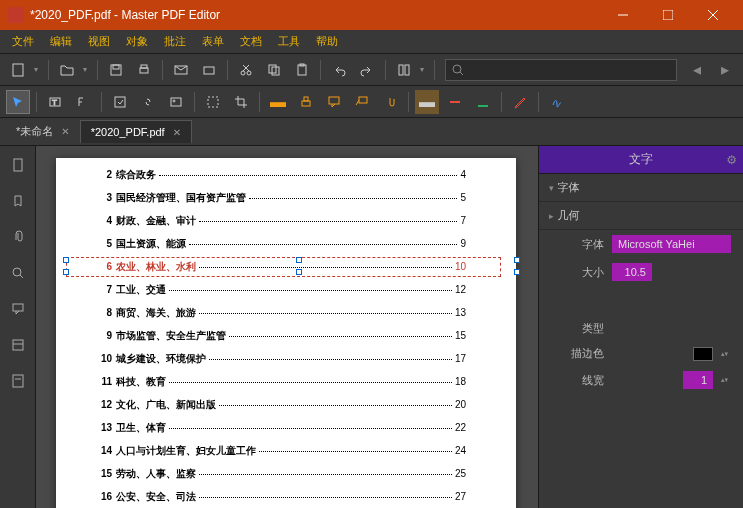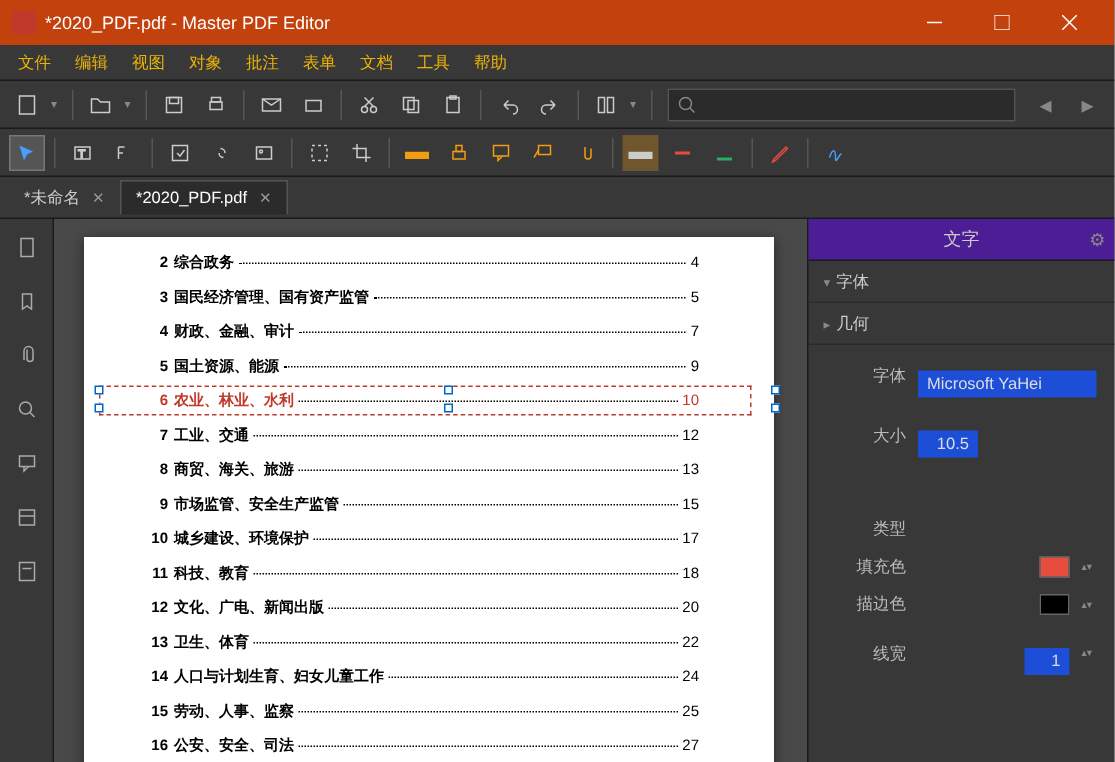--- a/index.html
+++ b/index.html
@@ -35,21 +35,21 @@
 .toc-line.sel { color: #c0392b; position: relative; }
 .toc-line.sel::before { content: ''; position: absolute; left: -30px; right: -35px; top: -3px; bottom: -3px; border: 1px dashed #c0392b; pointer-events: none; }
 .handle { position: absolute; width: 6px; height: 6px; background: white; border: 1px solid #0066cc; }
 .rpanel { width: 205px; background: #383838; border-left: 1px solid #1a1a1a; display: flex; flex-direction: column; color: #ccc; font-size: 11px; }
 .rpanel .hdr { height: 28px; background: #4c1d95; display: flex; align-items: center; justify-content: center; font-size: 12px; border-bottom: 1px solid #1a1a1a; position: relative; }
 .rpanel .hdr .opt { position: absolute; right: 6px; color: #888; }
 .rpanel .sect { padding: 6px 10px; border-bottom: 1px solid #2a2a2a; }
 .rpanel .sect .tri { color: #888; margin-right: 4px; font-size: 9px; }
 .rpanel .row { display: flex; align-items: center; padding: 5px 12px 5px 20px; gap: 8px; }
 .rpanel .row .lbl { width: 45px; text-align: right; color: #bbb; }
-.rpanel .row .val { flex: 1; background: #1d4ed8; padding: 3px 6px; color: #ddd; white-space: nowrap; overflow: hidden; margin-top: 12px; }
+.rpanel .row .val { flex: 1; background: #a21caf; padding: 3px 6px; color: #ddd; white-space: nowrap; overflow: hidden; }
 .rpanel .row .swatch { width: 20px; height: 14px; border: 1px solid #666; }
 .rpanel .row .spin { width: 10px; display: flex; flex-direction: column; font-size: 7px; color: #888; }
 svg { pointer-events: none; }
 </style>
 </head>
 <body>
 
 <div class="titlebar">
   <div class="logo"></div>
   <div class="title">*2020_PDF.pdf - Master PDF Editor</div>
@@ -439,26 +439,20 @@
       </div>
     <div class="row">
         <span class="lbl">大小</span>
         <span class="val" style="flex:0 0 40px;text-align:right">10.5</span>
       </div>
     <div style="height:30px"></div>
     <div class="row">
         <span class="lbl">类型</span>
       </div>
     <div class="row">
-        <span class="lbl">填充色</span>
-        <span style="flex:1"></span>
-        <span class="swatch" style="background:#e74c3c"></span>
-        <span class="spin">▴▾</span>
-      </div>
-    <div class="row">
         <span class="lbl">描边色</span>
         <span style="flex:1"></span>
         <span class="swatch" style="background:#000000"></span>
         <span class="spin">▴▾</span>
       </div>
     <div class="row">
         <span class="lbl">线宽</span>
         <span style="flex:1"></span>
         <span class="val" style="flex:0 0 30px;text-align:right">1</span>
         <span class="spin">▴▾</span>

